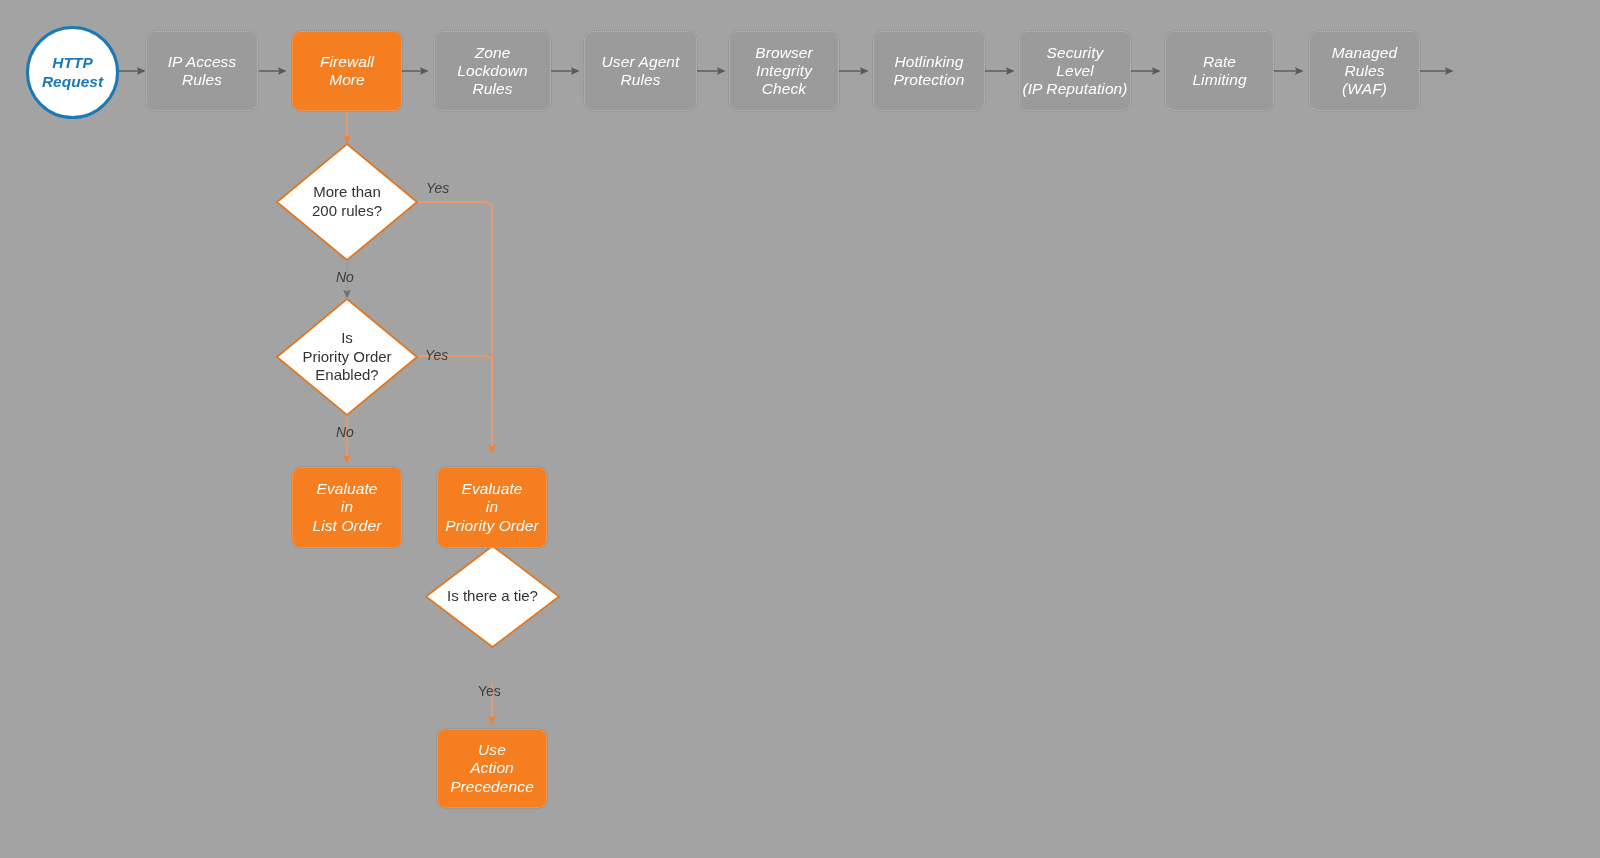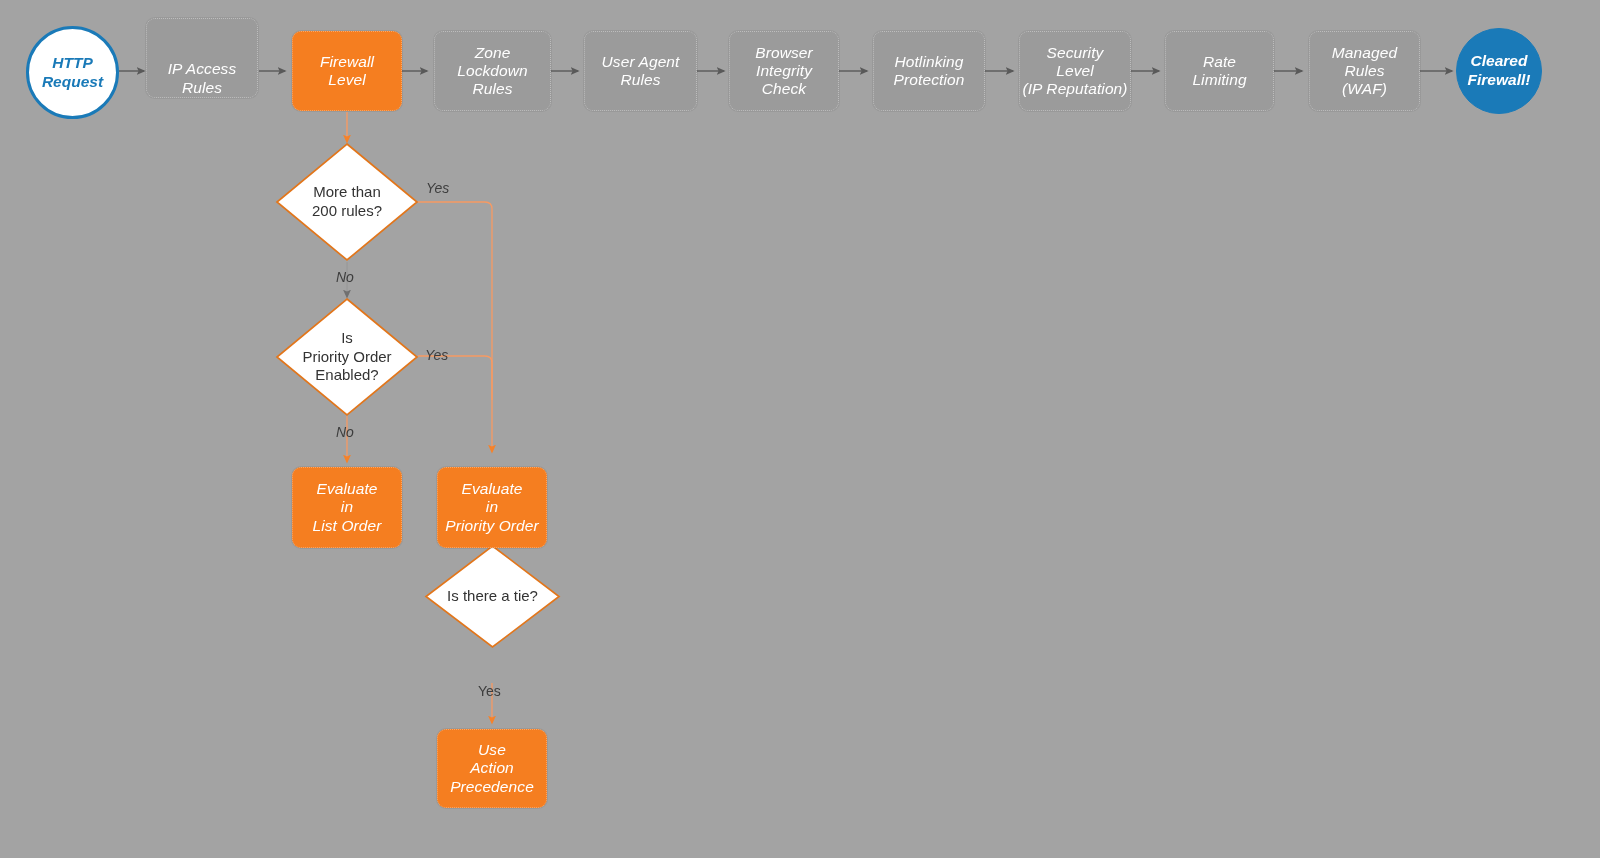--- a/index.html
+++ b/index.html
@@ -149,28 +149,28 @@
     <line x1="492" y1="549" x2="492" y2="578" stroke="#f79a63" stroke-width="1.3" fill="none" marker-end="url(#arrow-orange)"></line>
 
     <line x1="492" y1="683" x2="492" y2="723" stroke="#f79a63" stroke-width="1.3" fill="none" marker-end="url(#arrow-orange)"></line>
   </svg>
 
   <div class="node term hollow" style="left:26px; top:26px; width:93px; height:93px;">
     <span style="white-space:pre-line;">HTTP
 Request</span>
   </div>
 
-  <div class="node proc grey" style="left:146px; top:18px; width:112px; height:80px;align-items:flex-end;">
+  <div class="node proc grey" style="left:146px; top:31px; width:112px; height:80px;">
     <span style="white-space:pre-line;">IP Access
 Rules</span>
   </div>
 
   <div class="node proc orange" style="left:292px; top:31px; width:110px; height:80px;">
     <span style="white-space:pre-line;">Firewall
-Level</span>
+More</span>
   </div>
 
   <div class="node proc grey" style="left:434px; top:31px; width:117px; height:80px;">
     <span style="white-space:pre-line;">Zone
 Lockdown
 Rules</span>
   </div>
 
   <div class="node proc grey" style="left:584px; top:31px; width:113px; height:80px;">
     <span style="white-space:pre-line;">User Agent
@@ -198,24 +198,20 @@
     <span style="white-space:pre-line;">Rate
 Limiting</span>
   </div>
 
   <div class="node proc grey" style="left:1309px; top:31px; width:111px; height:80px;">
     <span style="white-space:pre-line;">Managed
 Rules
 (WAF)</span>
   </div>
 
-  <div class="node term filled" style="left:1456px; top:28px; width:86px; height:86px;">
-    <span style="white-space:pre-line;">Cleared
-Firewall!</span>
-  </div>
 
   <div class="diamond-wrap" style="left:275px; top:142px; width:144px; height:120px;">
     <svg width="144" height="120" viewBox="0 0 144 120">
       <polygon points="72,2 142,60 72,118 2,60" fill="#ffffff" stroke="#e2761b" stroke-width="1.7"></polygon>
     </svg>
     <div class="diamond-label" style="white-space:pre-line;">More than
 200 rules?</div>
   </div>
 
   <div class="diamond-wrap" style="left:275px; top:297px; width:144px; height:120px;">

